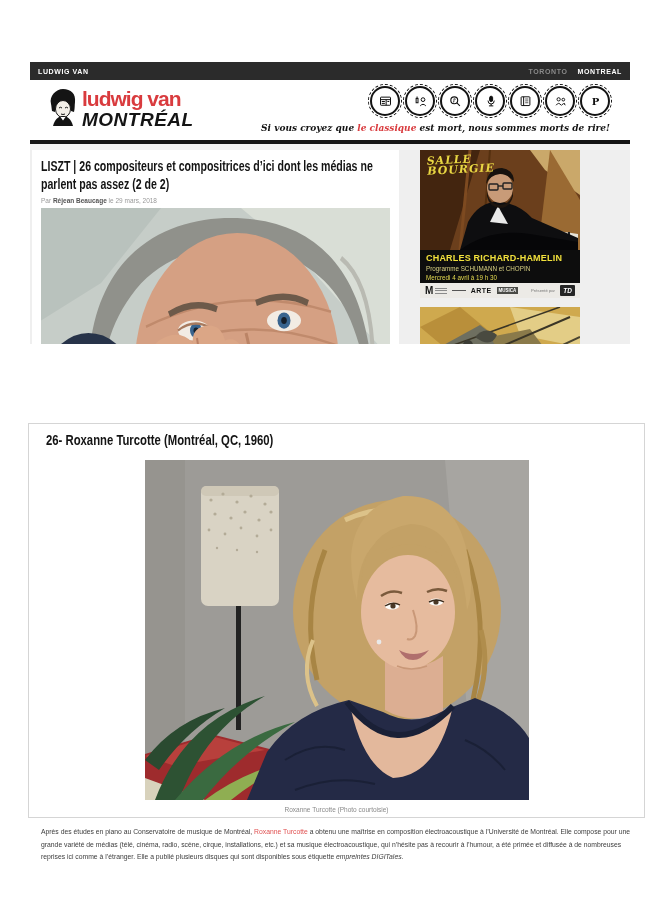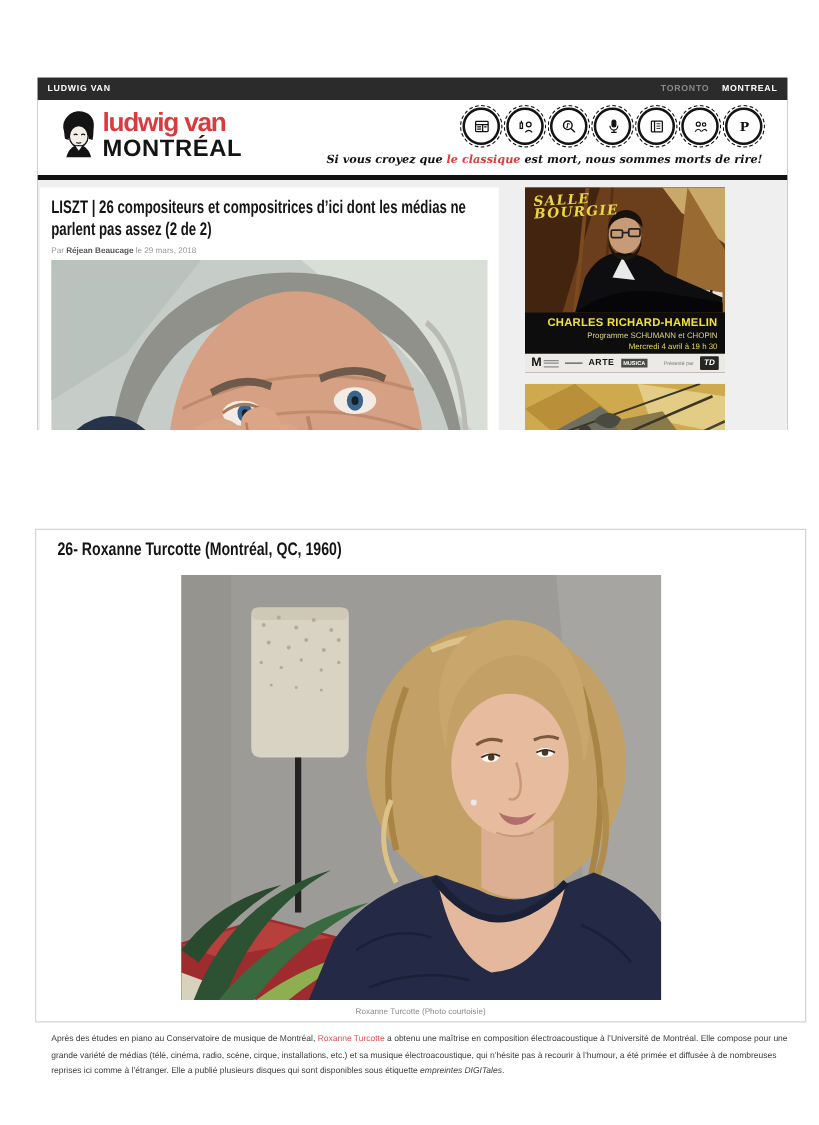--- a/index.html
+++ b/index.html
@@ -11,40 +11,40 @@
   .topbar{left:0;top:0;width:600px;height:18px;background:#2b2b2b;display:flex;align-items:center;justify-content:space-between;padding:0 8px;box-sizing:border-box;}
   .topbar .brand{color:#fff;font-size:7px;font-weight:bold;letter-spacing:.6px;}
   .topbar .nav{display:flex;gap:10px;align-items:center;}
   .topbar .nav .t1{color:#8a8a8a;font-size:7px;font-weight:bold;letter-spacing:.6px;}
   .topbar .nav .t2{color:#fff;font-size:7px;font-weight:bold;letter-spacing:.6px;}
 
   .masthead{left:0;top:18px;width:600px;height:60px;background:#fff;border-bottom:4px solid #121212;}
   .logo{left:18px;top:8px;display:flex;align-items:flex-start;gap:4px;cursor:pointer;}
   .logo-text{line-height:1;}
   .logo-l1{color:#d93b3e;font-size:21px;font-weight:800;letter-spacing:-1px;}
-  .logo-l2{color:#141414;font-size:19px;font-weight:800;letter-spacing:.5px;margin-top:1px;}
+  .logo-l2{color:#141414;font-size:19px;font-weight:800;letter-spacing:.5px;margin-top:1px;font-style:italic;}
   .iconrow{right:20px;top:6px;display:flex;gap:5px;}
   .icn{width:26px;height:26px;border-radius:50%;border:2px solid #141414;background:#fff;position:relative;display:flex;align-items:center;justify-content:center;cursor:pointer;}
   .icn::after{content:'';position:absolute;inset:-4px;border:1px dashed #141414;border-radius:50%;}
   .tagline{right:20px;top:43px;font-family:"DejaVu Serif",serif;font-style:italic;font-weight:bold;font-size:9px;color:#121212;white-space:nowrap;margin-left:16px;}
   .tagline .red{color:#d93b3e;}
 
   .content{left:0;top:82px;width:600px;height:280px;background:#efefef;overflow:hidden;}
 
   .card{left:2px;top:6px;width:367px;height:400px;background:#fff;}
   .titleWrap{left:9px;top:7px;width:490px;transform:scaleX(.73);transform-origin:left top;}
   .title{font-size:14.5px;line-height:18px;font-weight:800;color:#141414;letter-spacing:0;cursor:pointer;}
   .byline{left:9px;top:47px;font-size:6.5px;color:#999;}
   .byline b{color:#555;}
   .photo1{left:9px;top:58px;width:349px;height:300px;}
 
   .sidebar{left:390px;top:6px;width:160px;}
   .ad{position:relative;width:160px;height:148px;cursor:pointer;background:#4a2a12;}
   .ad-venue{position:absolute;left:7px;top:5px;color:#e9d743;font-style:italic;font-weight:bold;font-size:11px;line-height:10px;letter-spacing:1px;transform:rotate(-3deg);font-family:"DejaVu Serif",serif;}
-  .ad-band{position:absolute;left:0;top:100px;width:160px;height:33px;background:#0d0d0d;padding:3px 6px;box-sizing:border-box;text-align:right;}
+  .ad-band{position:absolute;left:0;top:100px;width:160px;height:33px;background:#0d0d0d;padding:3px 6px;box-sizing:border-box;}
   .ad-artist{color:#f2e13c;font-weight:800;font-size:9px;letter-spacing:.2px;}
   .ad-prog{color:#d7d083;font-size:6.3px;margin-top:2px;}
   .ad-date{color:#e3d94f;font-size:6.3px;margin-top:2px;}
   .ad-partners{position:absolute;left:0;top:133px;width:160px;height:15px;background:#eceae6;display:flex;align-items:center;padding:0 5px;box-sizing:border-box;gap:5px;}
   .mbam{display:flex;gap:1.5px;align-items:center;}
   .mbam .m{font-size:10px;font-weight:800;color:#141414;line-height:1;}
   .mbam .lines span{display:block;width:12px;height:1px;background:#8a8a8a;margin:1.5px 0;}
   .dash{width:14px;height:1px;background:#555;}
   .arte{font-size:7px;font-weight:800;color:#141414;letter-spacing:.4px;}
   .arteBox{font-size:4.5px;font-weight:bold;color:#fff;background:#4a4a46;padding:1px 2px;}

